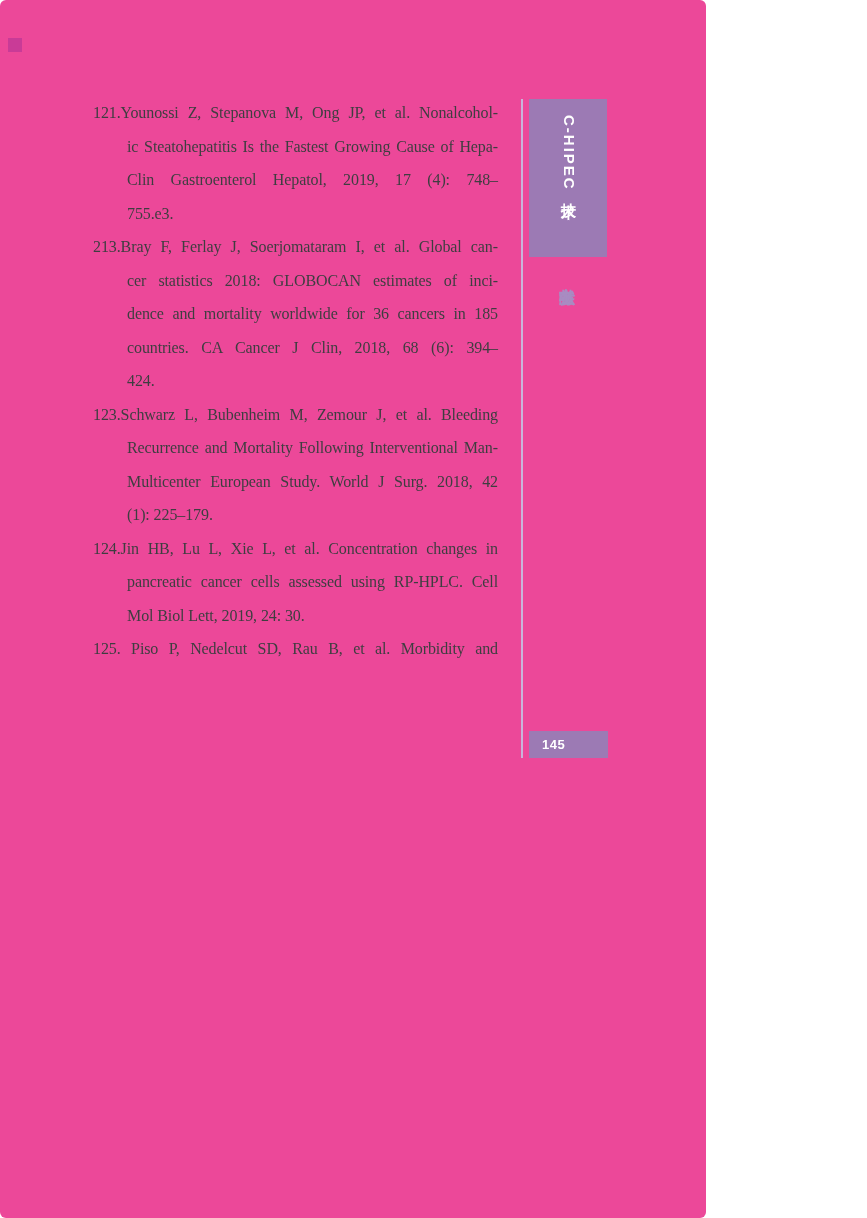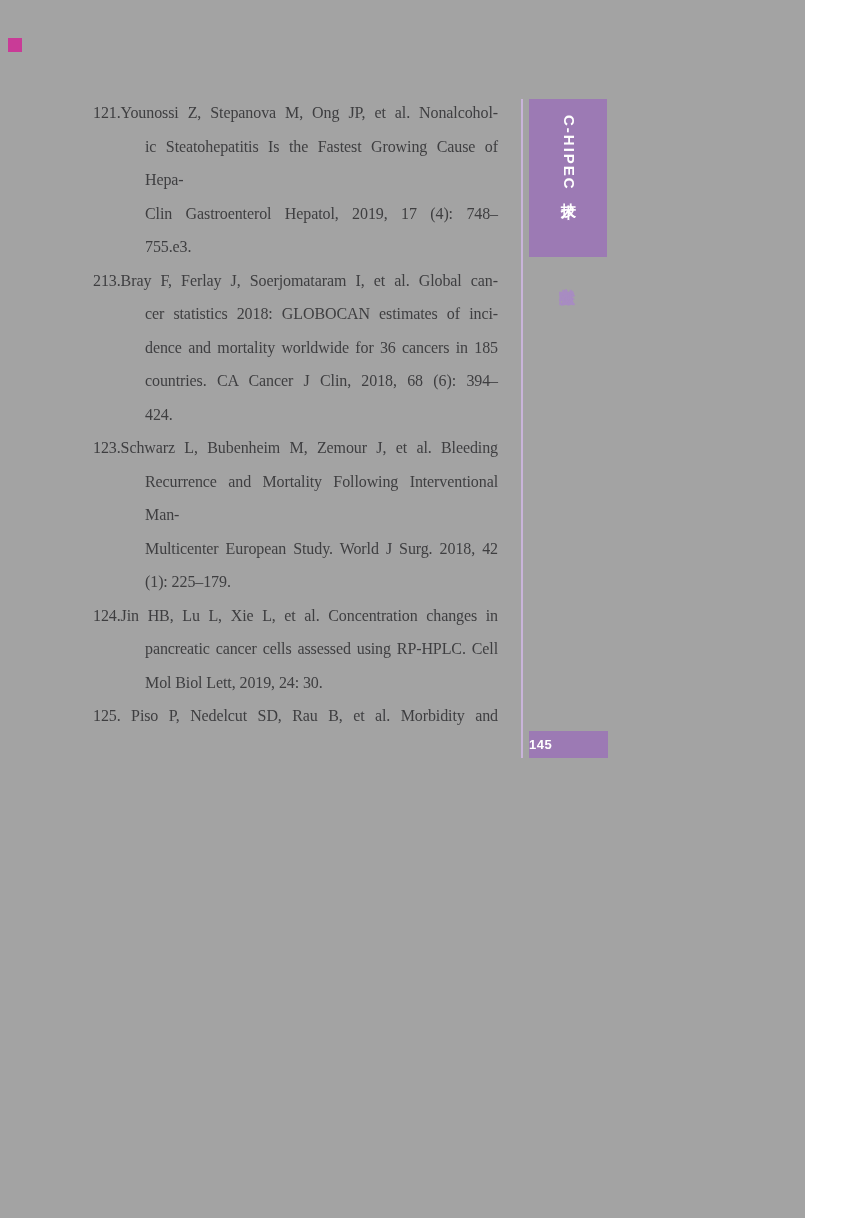--- a/index.html
+++ b/index.html
@@ -1,22 +1,23 @@
 <!DOCTYPE html>
 <html><head>
 <meta charset="utf-8">
 <style>
   html, body { margin: 0; padding: 0; }
   body { background: #ffffff; font-family: "Liberation Serif", "DejaVu Serif", serif; }
   .page {
     position: relative;
-    width: 805px;
+    width: 706px;
     height: 1218px;
-    background: #a3a3a3;
+    background: #ec4899;
     overflow: hidden;
+    border-radius: 6px;
   }
 
   
   .marker-square {
     position: absolute;
     left: 8px; top: 38px;
     width: 14px; height: 14px;
     background: #c93b97;
   }
 
@@ -27,21 +28,21 @@
     width: 405px;
     color: #3e3e40;
     font-size: 16px;
     line-height: 33.5px;
     letter-spacing: -0.1px;
   }
   .ref-line {
     text-align: justify;
     text-align-last: justify;
     white-space: normal;
-    margin-left: 52px;
+    margin-left: 34px;
   }
   .ref-line.first { margin-left: 0; }
   .ref-line.left-last { text-align-last: left; }
 
   
   .side-rule {
     position: absolute;
     left: 521px; top: 99px;
     width: 2px; height: 659px;
     background: #c9b4da;
@@ -78,20 +79,21 @@
     white-space: nowrap;
   }
   .page-num-box {
     position: absolute;
     left: 529px; top: 731px;
     width: 79px; height: 27px;
     background: #9c7ab4;
   }
   .page-num-box span {
     display: block;
+    padding-left: 13px;
     line-height: 27px;
     color: #ffffff;
     font-family: "Liberation Sans", "DejaVu Sans", sans-serif;
     font-weight: bold;
     font-size: 13px;
     letter-spacing: 0.5px;
   }
 </style>
 </head>
 <body>

